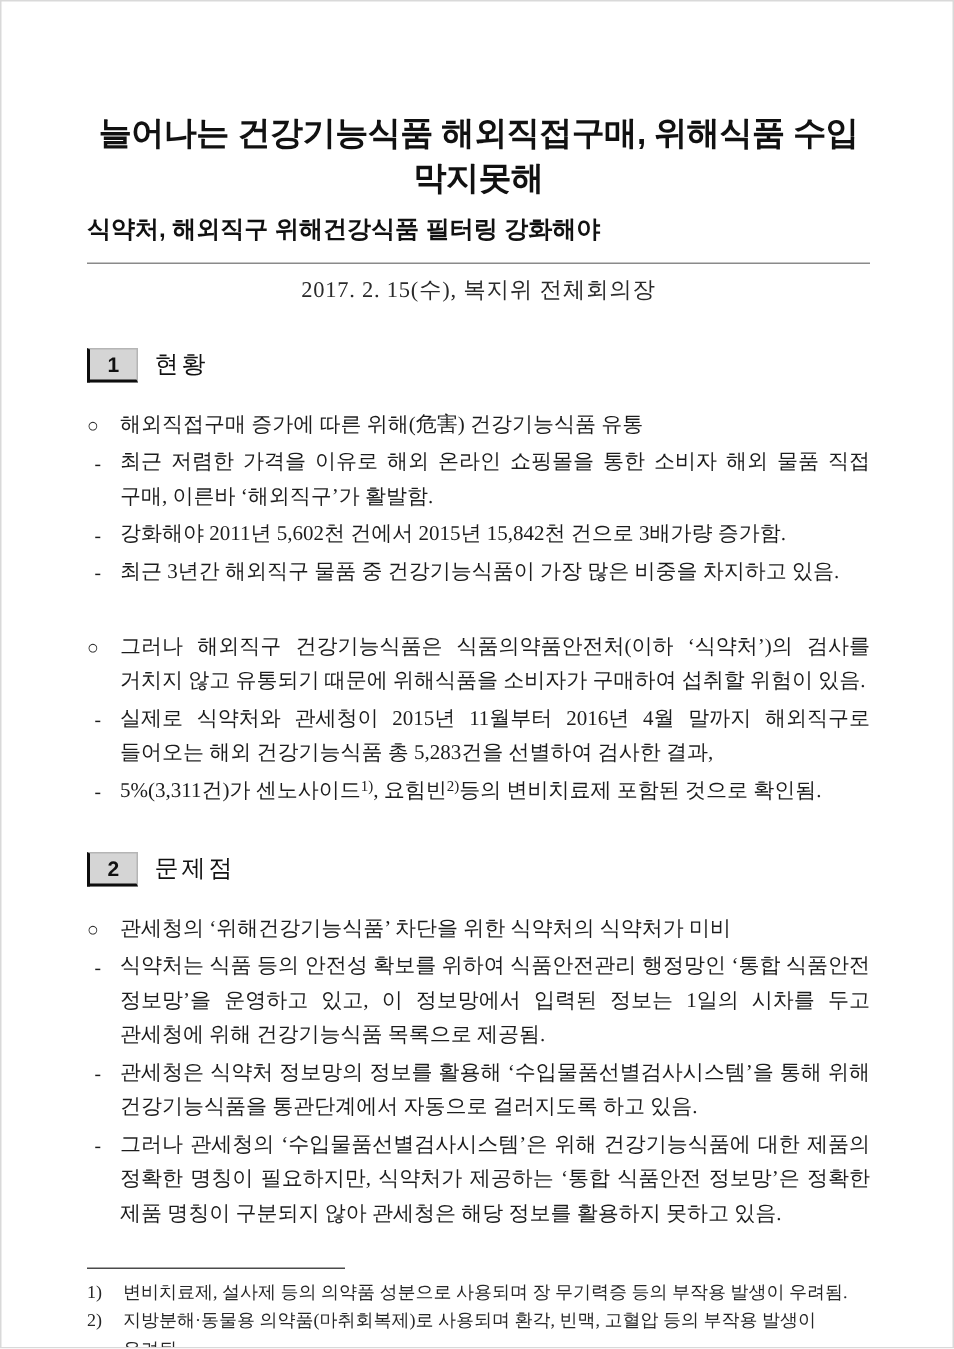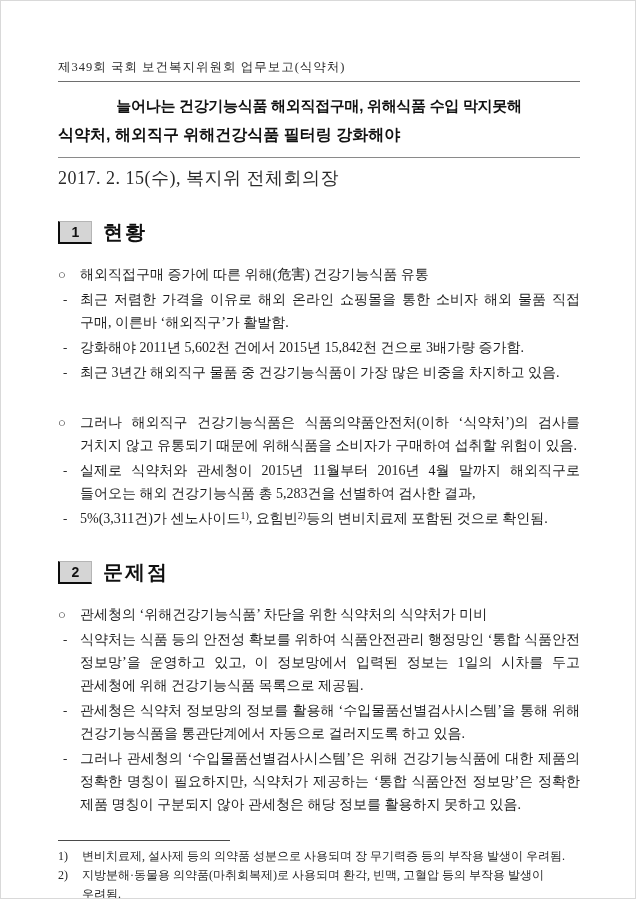--- a/index.html
+++ b/index.html
@@ -26,42 +26,42 @@
     padding-bottom: 5px;
     border-bottom: 1px solid #6e6e6e;
   }
 
   
   .page-title {
     margin-top: 15px;
     text-align: center;
     font-family: "Liberation Sans", "DejaVu Sans", sans-serif;
     font-weight: bold;
-    font-size: 15px;
+    font-size: 22px;
     letter-spacing: -0.3px;
     color: #111;
   }
   .page-subtitle {
     margin-top: 9px;
     text-align: left;
     font-family: "Liberation Sans", "DejaVu Sans", sans-serif;
     font-weight: bold;
     font-size: 16px;
     color: #111;
   }
   .title-rule {
     margin-top: 11px;
     border: 0;
     border-top: 1px solid #8a8a8a;
     height: 0;
   }
   .date-line {
     margin-top: 0;
-    text-align: left;
-    font-size: 18px;
+    text-align: center;
+    font-size: 15px;
     letter-spacing: 0.5px;
     color: #2a2a2a;
   }
 
   
   .section-heading {
     margin-top: 29px;
     display: flex;
     align-items: center;
     gap: 11px;
@@ -77,22 +77,22 @@
     border-top: 1px solid #b5b5b5;
     border-right: 1px solid #b5b5b5;
     font-family: "Liberation Sans", "DejaVu Sans", sans-serif;
     font-weight: bold;
     font-size: 14px;
     line-height: 20px;
     color: #111;
   }
   .section-title {
     font-family: "Liberation Sans", "DejaVu Sans", sans-serif;
-    font-weight: bold;
-    font-size: 20px;
+    font-weight: normal;
+    font-size: 16px;
     letter-spacing: 2px;
     color: #111;
     text-align: center;
   }
 
   
   .block { margin-top: 17px; }
   .block + .block { margin-top: 27px; }
   .item {
     position: relative;
@@ -136,21 +136,20 @@
   .footnote .fn-num {
     position: absolute;
     left: 0; top: 0;
   }
 </style>
 </head>
 <body>
 
 <div class="page">
 
-  <div class="report-header">제349회 국회 보건복지위원회 업무보고(식약처)</div>
 
   <div class="page-title">늘어나는 건강기능식품 해외직접구매, 위해식품 수입 막지못해</div>
   <div class="page-subtitle">식약처, 해외직구 위해건강식품 필터링 강화해야</div>
   <hr class="title-rule">
   <div class="date-line">2017. 2. 15(수), 복지위 전체회의장</div>
 
   <div class="section-heading">
     <span class="section-number">1</span>
     <span class="section-title">현황</span>
   </div>

